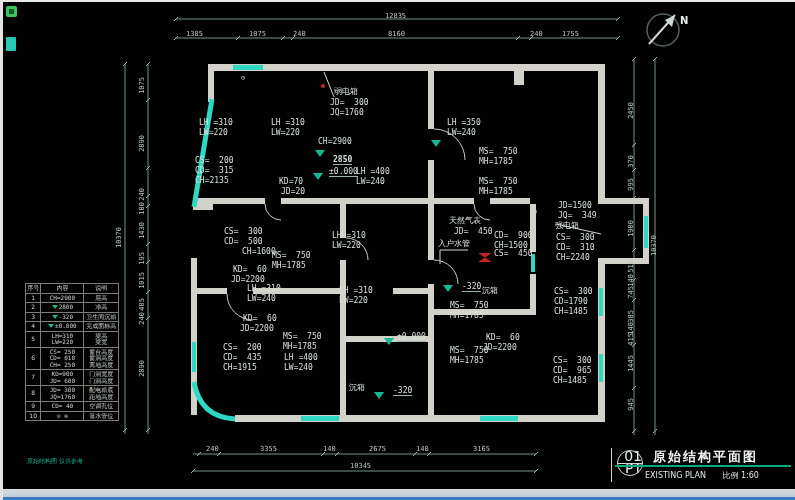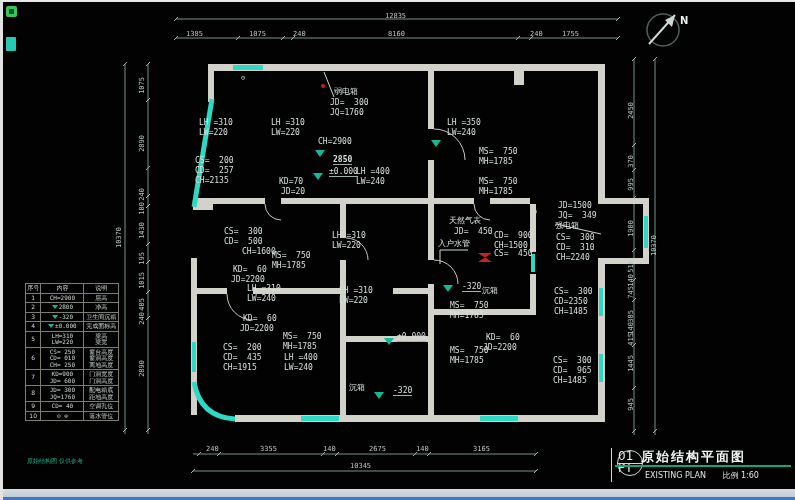--- a/index.html
+++ b/index.html
@@ -22,24 +22,24 @@
   #legend{position:absolute;left:22px;top:281px;width:94px;border-collapse:collapse;
           font-family:"DejaVu Sans",sans-serif;font-size:6px;color:#cfd8d2;}
   #legend th,#legend td{border:1px solid #7d7d76;padding:1px 1px;text-align:center;line-height:6.5px;font-weight:normal;}
   #legend .c-no{width:13px;} #legend .c-content{width:42px;font-family:"DejaVu Sans Mono",monospace;} #legend .c-desc{width:35px;}
   .tri-sm{display:inline-block;width:0;height:0;border-left:3px solid transparent;border-right:3px solid transparent;border-top:4px solid #15b894;margin-right:1px;}
   #legend-note{position:absolute;left:24px;top:455px;font-family:"DejaVu Sans",sans-serif;font-size:6px;color:#19b28c;}
   
   #titleblock{position:absolute;left:608px;top:444px;width:182px;height:38px;}
   .tb-vline{position:absolute;left:0;top:2px;width:1px;height:34px;background:#cfd8d2;}
   .tb-circle{position:absolute;left:6px;top:4px;width:24px;height:24px;border:1px solid #cfd8d2;border-radius:50%;
-             font-size:12px;color:#e6efe9;text-align:left;line-height:11px;font-family:"DejaVu Sans",sans-serif;}
+             font-size:14px;color:#e6efe9;text-align:right;line-height:11px;font-family:"DejaVu Sans",sans-serif;}
   .tb-circle .half{height:12px;}
   .tb-circle .split{position:absolute;left:-1px;top:12px;width:26px;height:1px;background:#cfd8d2;}
-  .tb-title{position:absolute;left:30px;top:2px;font-family:Liberation Mono, monospace;font-size:13px;font-weight:bold;color:#f0f5f1;letter-spacing:2px;}
+  .tb-title{position:absolute;left:42px;top:2px;font-family:Liberation Mono, monospace;font-size:13px;font-weight:bold;color:#f0f5f1;letter-spacing:2px;}
   .tb-line{position:absolute;left:4px;top:19px;width:176px;height:2px;background:#0aa87e;}
   .tb-sub{position:absolute;left:34px;top:24px;font-size:8px;color:#dfe8e3;font-family:"DejaVu Sans",sans-serif;}
   .tb-sub .sc{margin-left:14px;}
   
   #icon-green{position:absolute;left:3px;top:4px;width:11px;height:11px;background:#38c45f;border-radius:2px;}
   #icon-green:after{content:"";position:absolute;left:3px;top:3px;width:5px;height:5px;background:#0a5c24;}
   #icon-teal{position:absolute;left:3px;top:35px;width:10px;height:14px;background:#27c9b4;border-radius:1px;}
   #bottom-bar{position:absolute;left:0px;top:487px;width:795px;height:13px;background:linear-gradient(#d6dde2,#b7c2cb);}
   #bottom-blue{position:absolute;left:0px;top:495px;width:795px;height:5px;background:#3a78c2;}
 </style>
@@ -301,21 +301,21 @@
       <div class="lab" style="left: 196px; top: 116px;">LH =310</div>
       <div class="lab" style="left: 196px; top: 126px;">LW=220</div>
       <div class="lab" style="left: 268px; top: 116px;">LH =310</div>
       <div class="lab" style="left: 268px; top: 126px;">LW=220</div>
       <div class="lab" style="left: 444px; top: 116px;">LH =350</div>
       <div class="lab" style="left: 444px; top: 126px;">LW=240</div>
       <div class="lab" style="left: 315px; top: 135px;">CH=2900</div>
       <div class="lab lvl" style="left: 330px; top: 153px; font-weight: bold;">2850</div>
       <div class="lab lvl" style="left: 326px; top: 165px;">±0.000</div>
       <div class="lab" style="left: 192px; top: 154px;">CS=  200</div>
-      <div class="lab" style="left: 192px; top: 164px;">CD=  257</div>
+      <div class="lab" style="left: 192px; top: 164px;">CD=  315</div>
       <div class="lab" style="left: 192px; top: 174px;">CH=2135</div>
       <div class="lab" style="left: 276px; top: 175px;">KD=70</div>
       <div class="lab" style="left: 278px; top: 185px;">JD=20</div>
       <div class="lab" style="left: 353px; top: 165px;">LH =400</div>
       <div class="lab" style="left: 353px; top: 175px;">LW=240</div>
       <div class="lab" style="left: 476px; top: 145px;">MS=  750</div>
       <div class="lab" style="left: 476px; top: 155px;">MH=1785</div>
       <div class="lab" style="left: 476px; top: 175px;">MS=  750</div>
       <div class="lab" style="left: 476px; top: 185px;">MH=1785</div>
       <div class="lab" style="left: 221px; top: 225px;">CS=  300</div>
@@ -343,21 +343,21 @@
       <div class="lab" style="left: 244px; top: 292px;">LW=240</div>
       <div class="lab" style="left: 336px; top: 284px;">LH =310</div>
       <div class="lab" style="left: 336px; top: 294px;">LW=220</div>
       <div class="lab" style="left: 240px; top: 312px;">KD=  60</div>
       <div class="lab" style="left: 237px; top: 322px;">JD=2200</div>
       <div class="lab lvl" style="left: 459px; top: 280px;">-320</div>
       <div class="lab cn" style="left: 479px; top: 284px;">沉箱</div>
       <div class="lab" style="left: 447px; top: 299px;">MS=  750</div>
       <div class="lab" style="left: 447px; top: 309px;">MH=1785</div>
       <div class="lab" style="left: 551px; top: 285px;">CS=  300</div>
-      <div class="lab" style="left: 551px; top: 295px;">CD=2350</div>
+      <div class="lab" style="left: 551px; top: 295px;">CD=1790</div>
       <div class="lab" style="left: 551px; top: 305px;">CH=1485</div>
       <div class="lab" style="left: 280px; top: 330px;">MS=  750</div>
       <div class="lab" style="left: 280px; top: 340px;">MH=1785</div>
       <div class="lab" style="left: 220px; top: 341px;">CS=  200</div>
       <div class="lab" style="left: 220px; top: 351px;">CD=  435</div>
       <div class="lab" style="left: 220px; top: 361px;">CH=1915</div>
       <div class="lab" style="left: 281px; top: 351px;">LH =400</div>
       <div class="lab" style="left: 281px; top: 361px;">LW=240</div>
       <div class="lab lvl" style="left: 394px; top: 330px;">±0.000</div>
       <div class="lab" style="left: 483px; top: 331px;">KD=  60</div>

